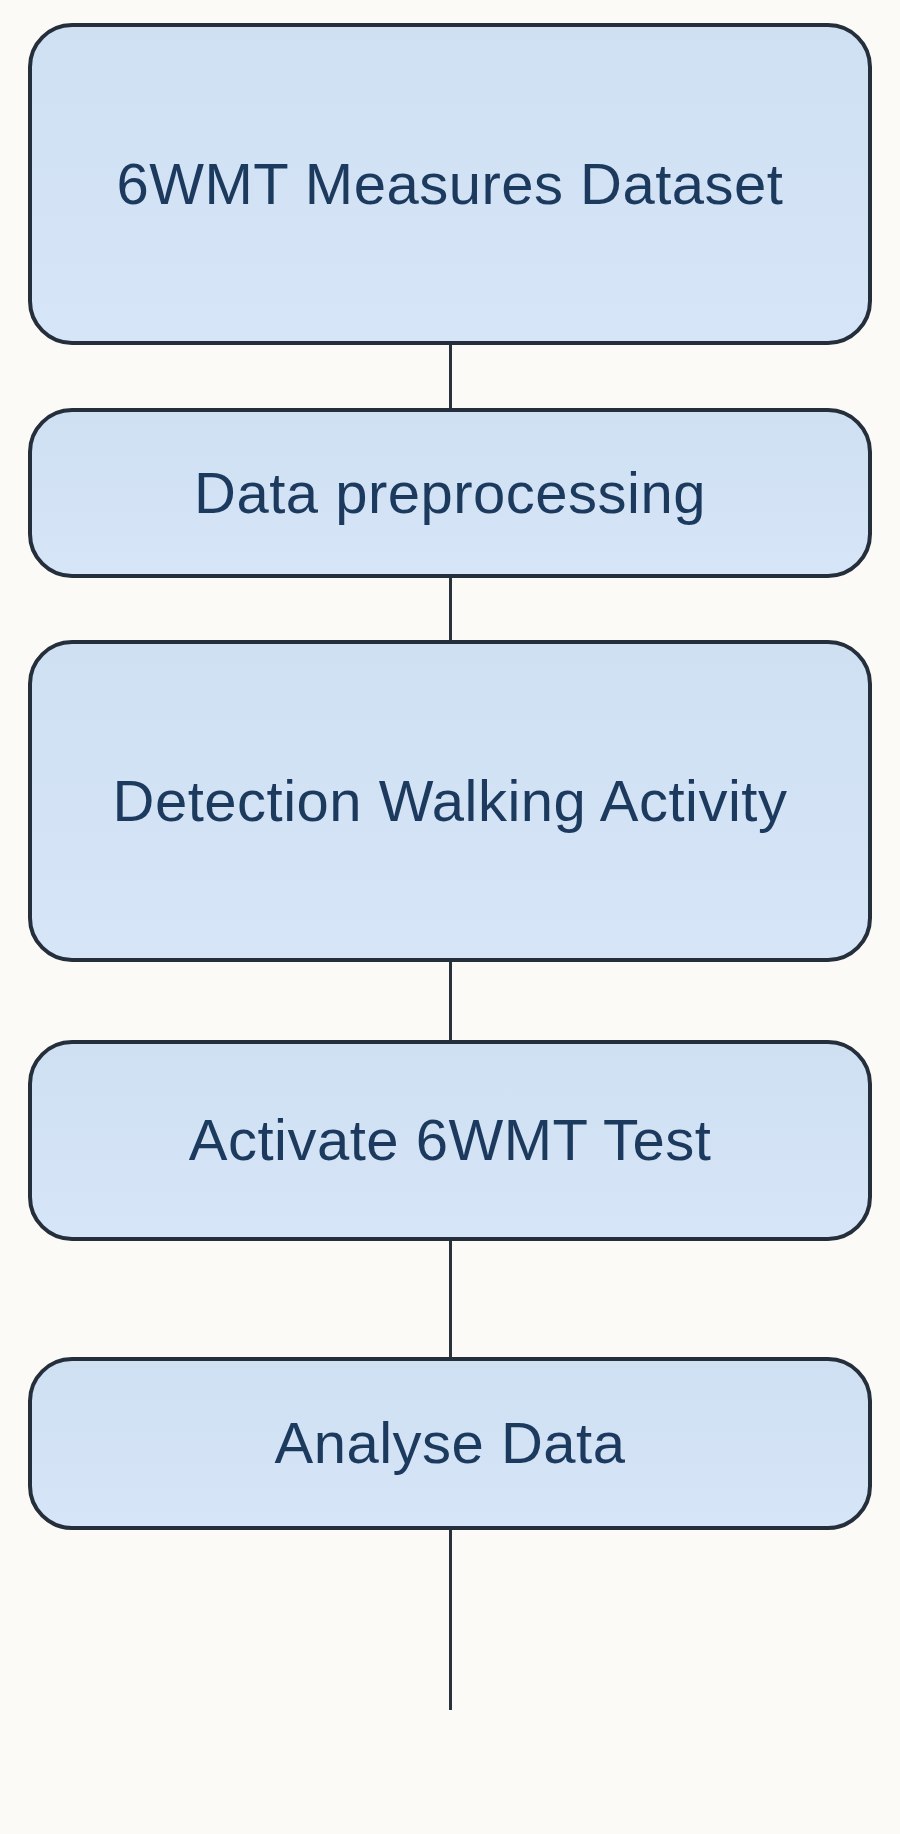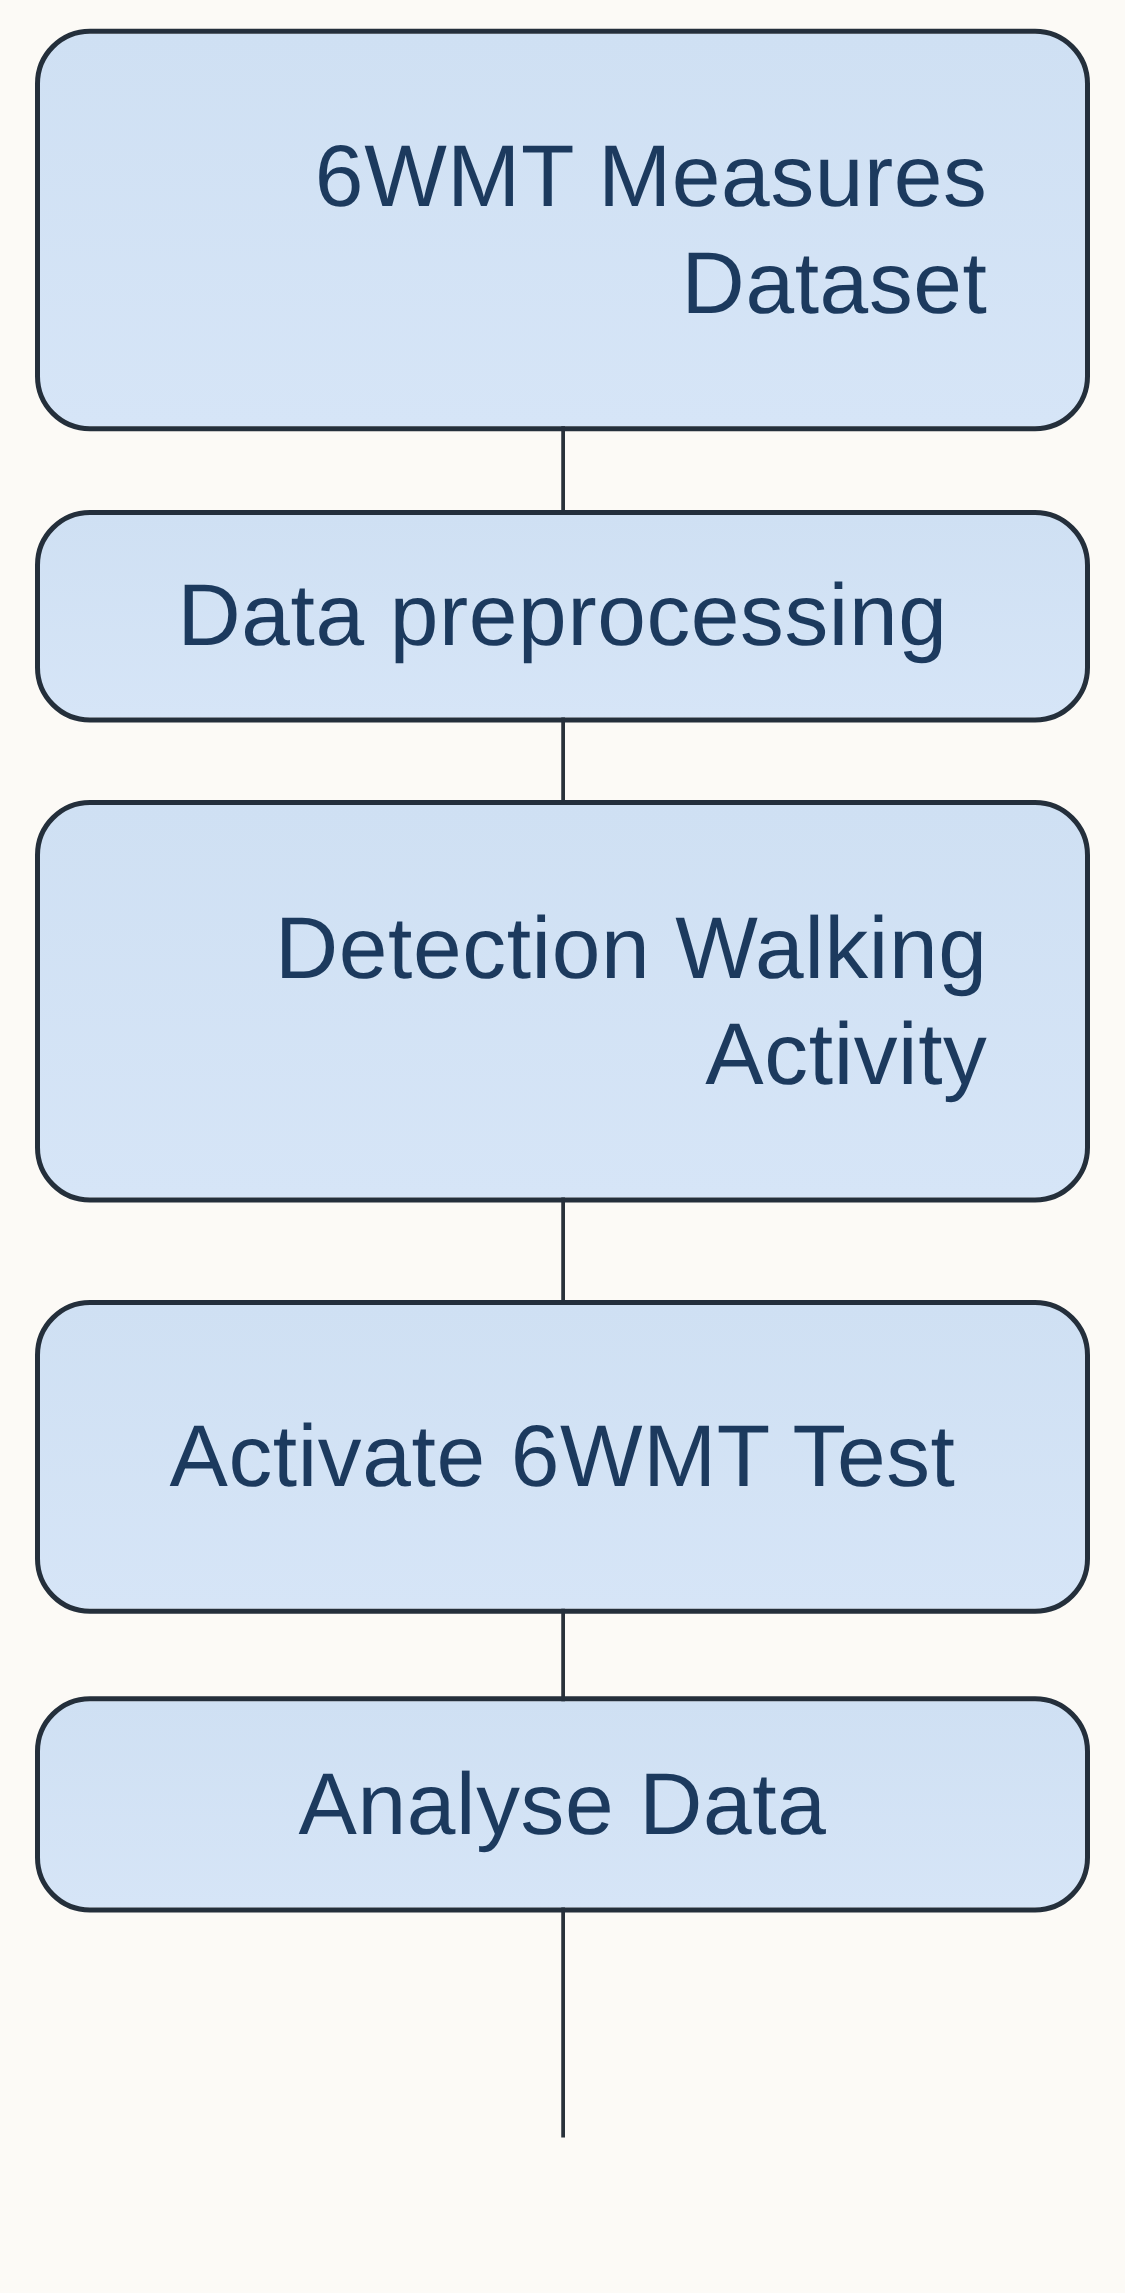--- a/index.html
+++ b/index.html
@@ -39,31 +39,31 @@
     border: 4px solid var(--node-border);
     border-radius: 44px;
     background: linear-gradient(180deg, var(--node-fill-top), var(--node-fill-bottom));
     display: flex;
     align-items: center;
     justify-content: center;
   }
   .node .label {
     display: block;
     max-width: 680px;
-    text-align: right;
-    font-size: 70px;
+    text-align: left;
+    font-size: 58px;
     line-height: 1.22;
     color: var(--node-text);
     letter-spacing: 0.5px;
   }
 
   .n1 { top: 23px;   height: 322px; }
   .n2 { top: 408px;  height: 170px; }
   .n3 { top: 640px;  height: 322px; }
-  .n4 { top: 1040px; height: 251px; }
+  .n4 { top: 1040px; height: 201px; }
   .n5 { top: 1357px; height: 173px; }
   .n6 { top: 1612px; height: 193px; }
 </style>
 </head>
 <body>
 
 <div class="canvas">
 
   <div class="vline"></div>
 

